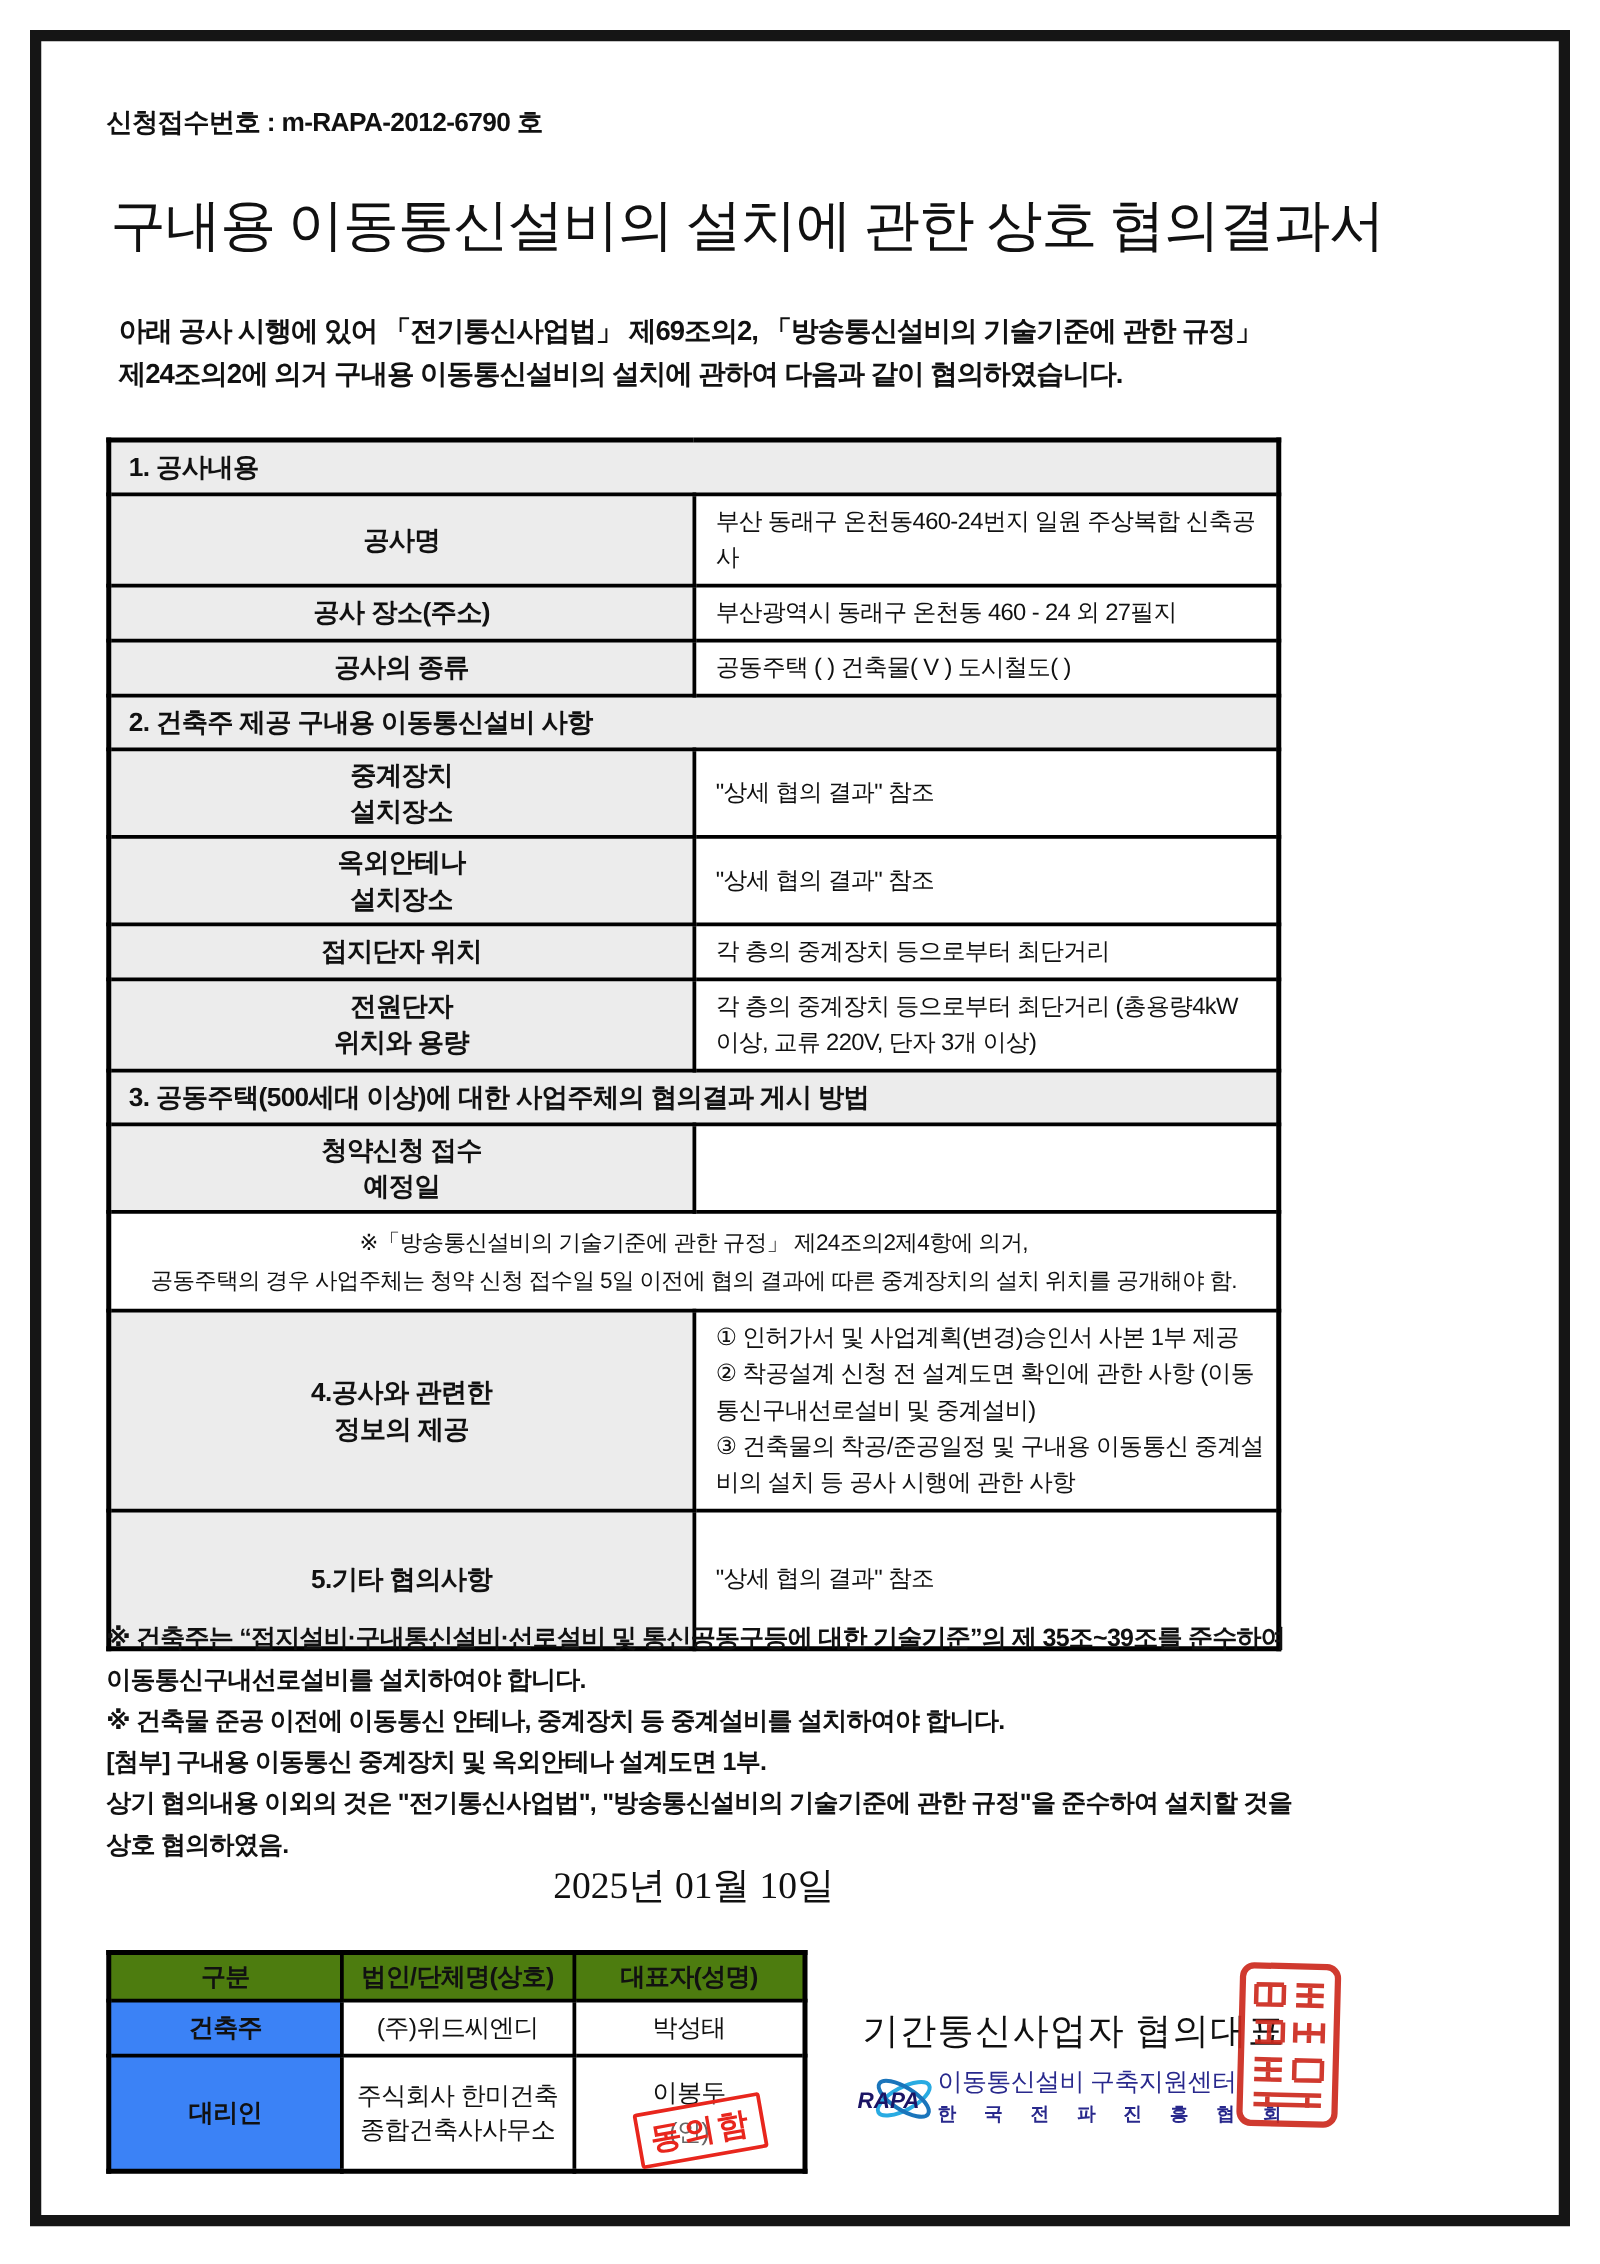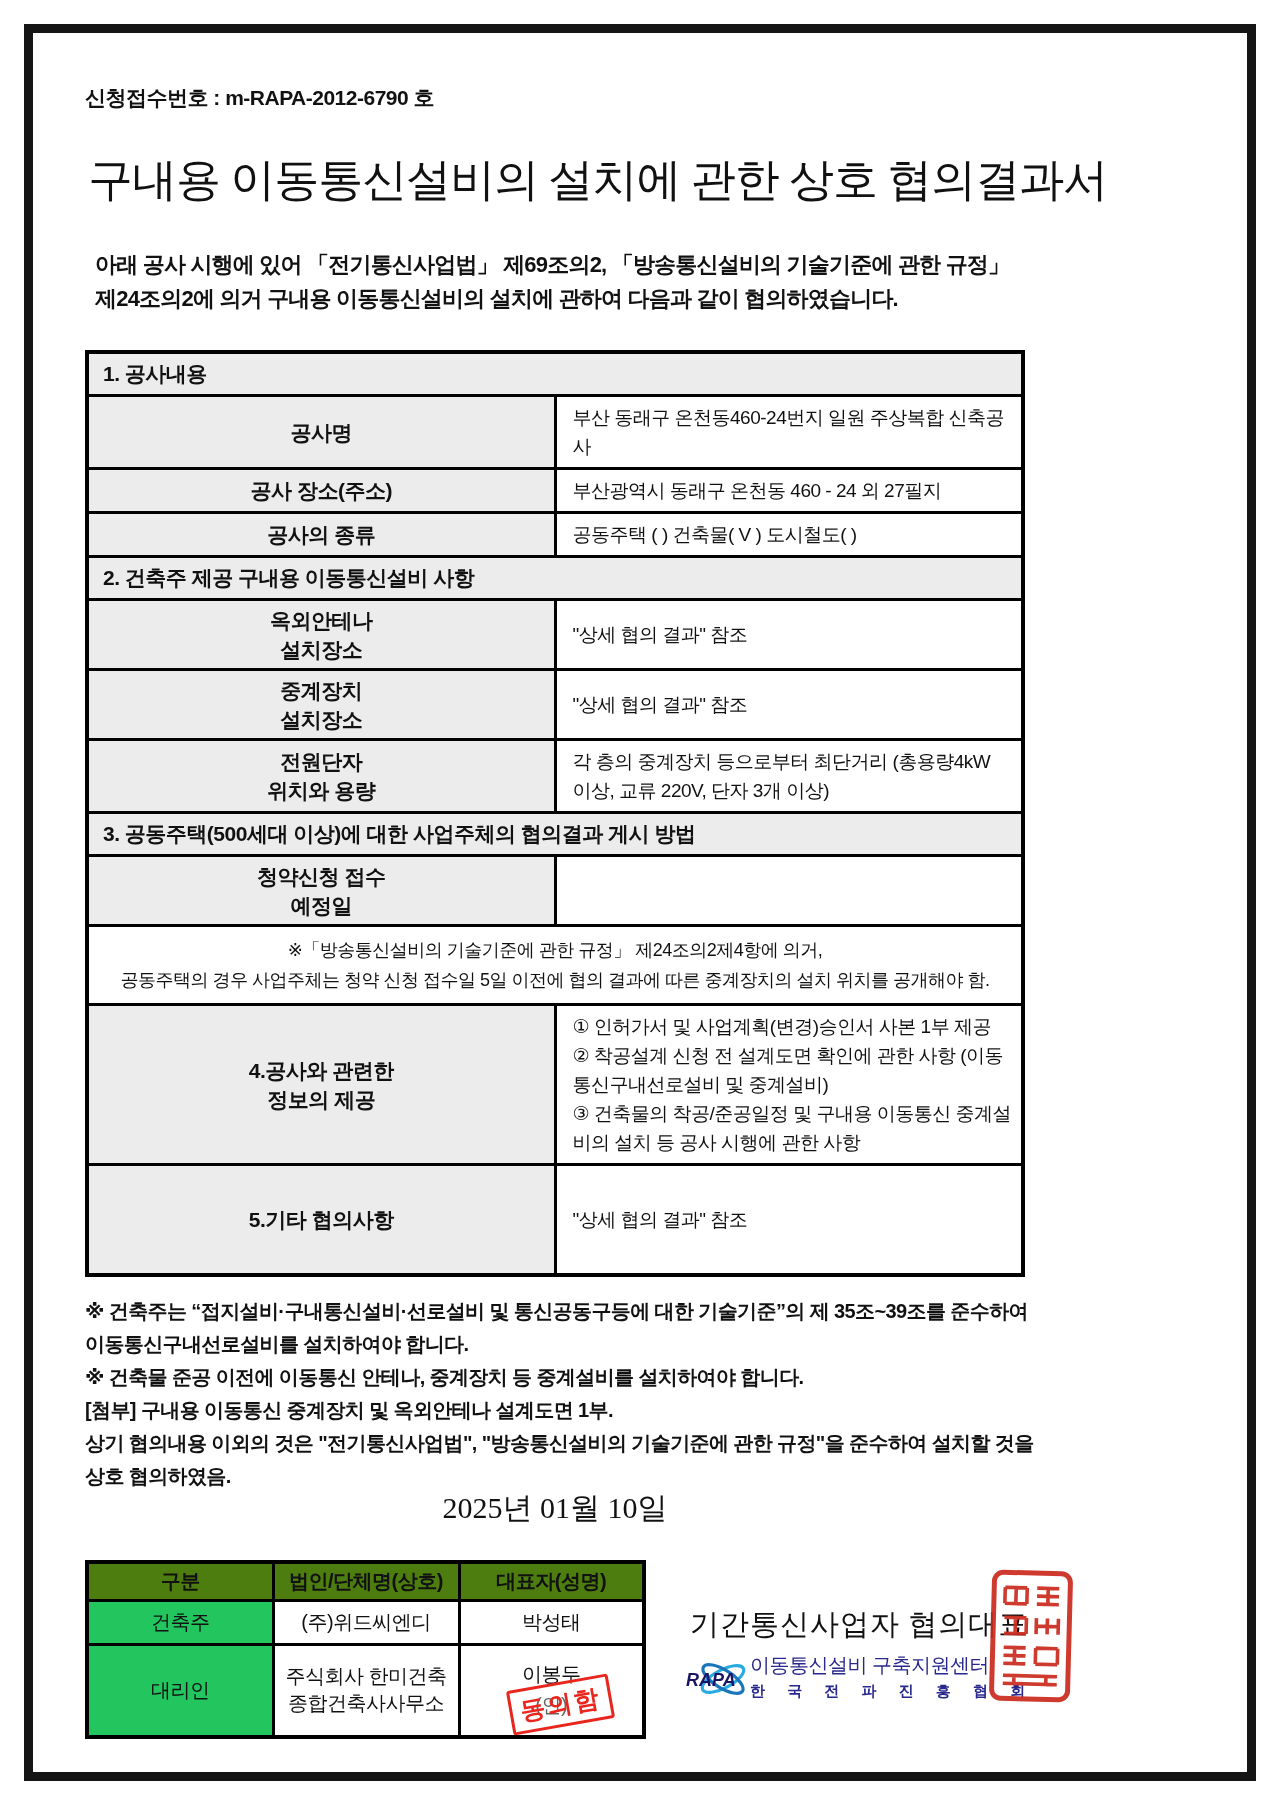--- a/index.html
+++ b/index.html
@@ -63,21 +63,21 @@
   }
   .sign-table {
     position:absolute; left:85px; top:1560px; width:557px;
     border:4px solid #000;
   }
   .sign-table td {
     border:3px solid #000; text-align:center; vertical-align:middle;
     font-size:20px; letter-spacing:-0.5px; padding:4px 6px;
   }
   .sign-table tr.hdr td { background:#4d7c0f; height:38px; font-weight:600; }
-  .sign-table td.cat { background:#22c55e; font-weight:400; }
+  .sign-table td.cat { background:#3b82f6; font-weight:700; }
   .sign-table tr.r1 td { height:44px; }
   .sign-table tr.r2 td { height:92px; }
   .rep-cell { position:relative; }
   .rep-in { display:block; margin-top:4px; color:#333; }
   .approve-stamp {
     position:absolute; left:48px; top:36px;
     transform:rotate(-10deg);
     border:3px solid #e8261d; color:#e8261d; border-radius:3px;
     font-size:25px; font-weight:700; letter-spacing:2px;
     padding:3px 8px; background:rgba(255,255,255,0.25); white-space:nowrap;
@@ -120,28 +120,32 @@
       <td class="val">부산광역시 동래구 온천동 460 - 24 외 27필지</td>
     </tr>
     <tr style="height:37px;">
       <td class="lbl">공사의 종류</td>
       <td class="val">공동주택 ( ) 건축물( V ) 도시철도( )</td>
     </tr>
     <tr>
       <td class="sec" colspan="2">2. 건축주 제공 구내용 이동통신설비 사항</td>
     </tr>
     <tr style="height:70px;">
+      <td class="lbl">중계장치
+설치장소</td>
+      <td class="val">"상세 협의 결과" 참조</td>
+    </tr>
+    <tr style="height:70px;">
       <td class="lbl">옥외안테나
 설치장소</td>
       <td class="val">"상세 협의 결과" 참조</td>
     </tr>
-    <tr style="height:70px;">
-      <td class="lbl">중계장치
-설치장소</td>
-      <td class="val">"상세 협의 결과" 참조</td>
+    <tr style="height:37px;">
+      <td class="lbl">접지단자 위치</td>
+      <td class="val">각 층의 중계장치 등으로부터 최단거리</td>
     </tr>
     <tr style="height:68px;">
       <td class="lbl">전원단자
 위치와 용량</td>
       <td class="val">각 층의 중계장치 등으로부터 최단거리 (총용량4kW 이상, 교류 220V, 단자 3개 이상)</td>
     </tr>
     <tr>
       <td class="sec" colspan="2">3. 공동주택(500세대 이상)에 대한 사업주체의 협의결과 게시 방법</td>
     </tr>
     <tr style="height:70px;">

